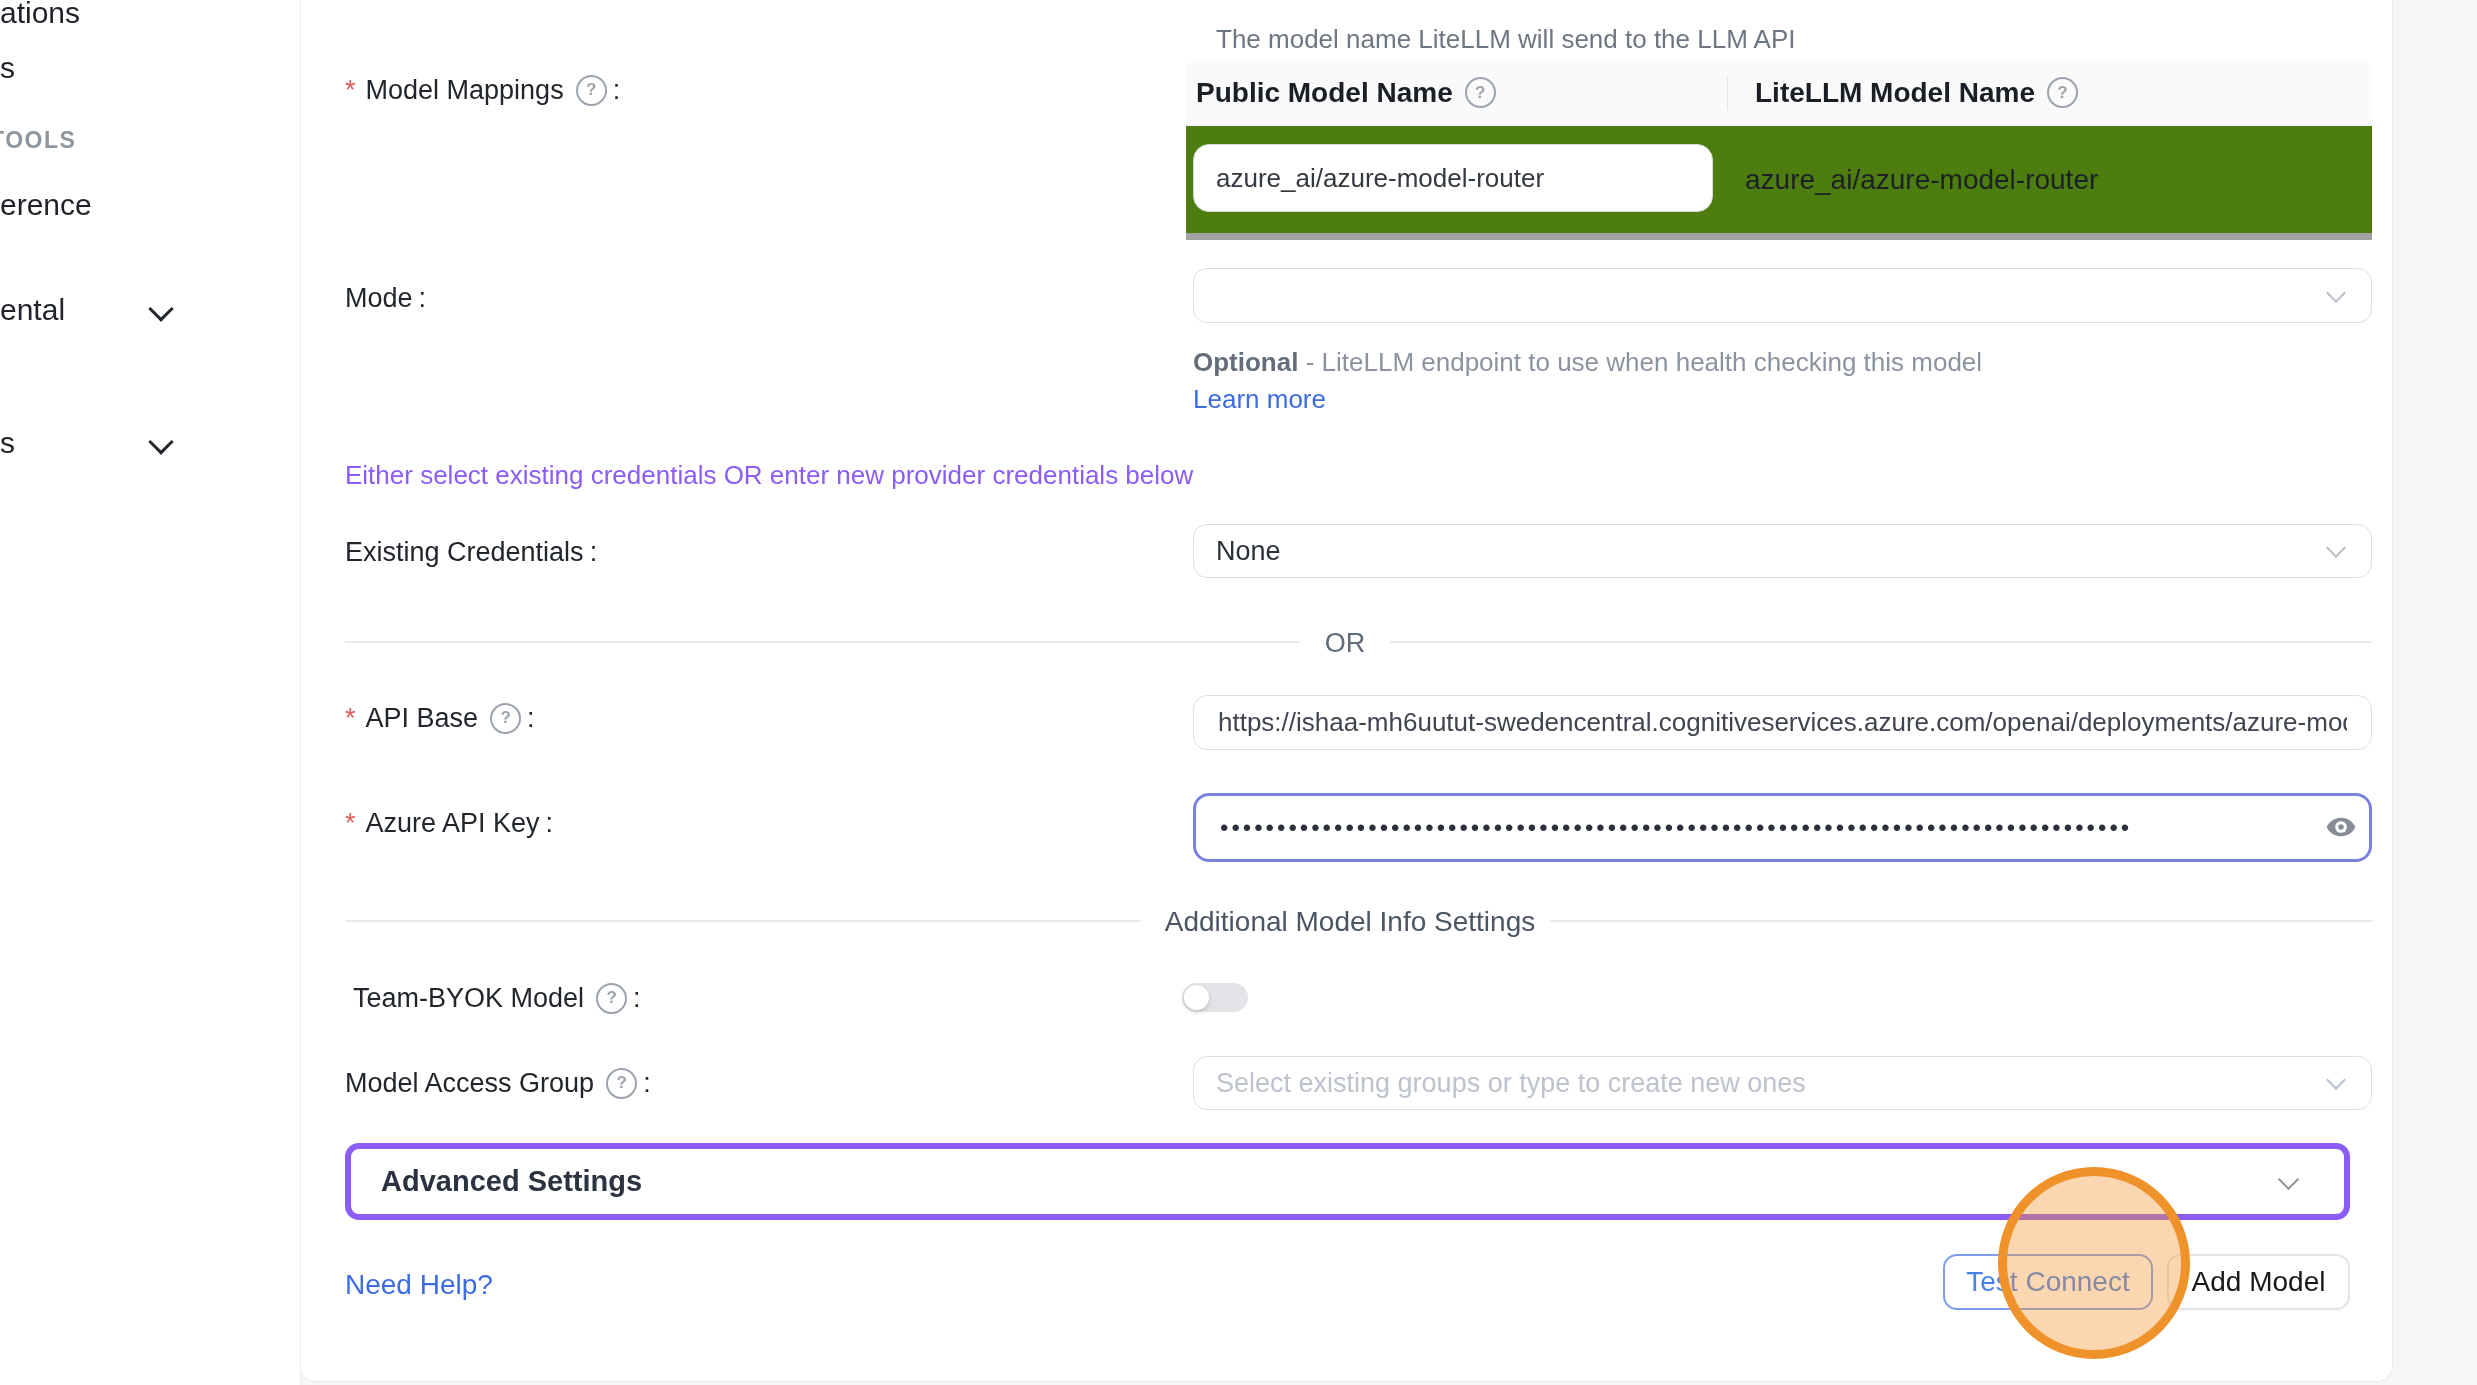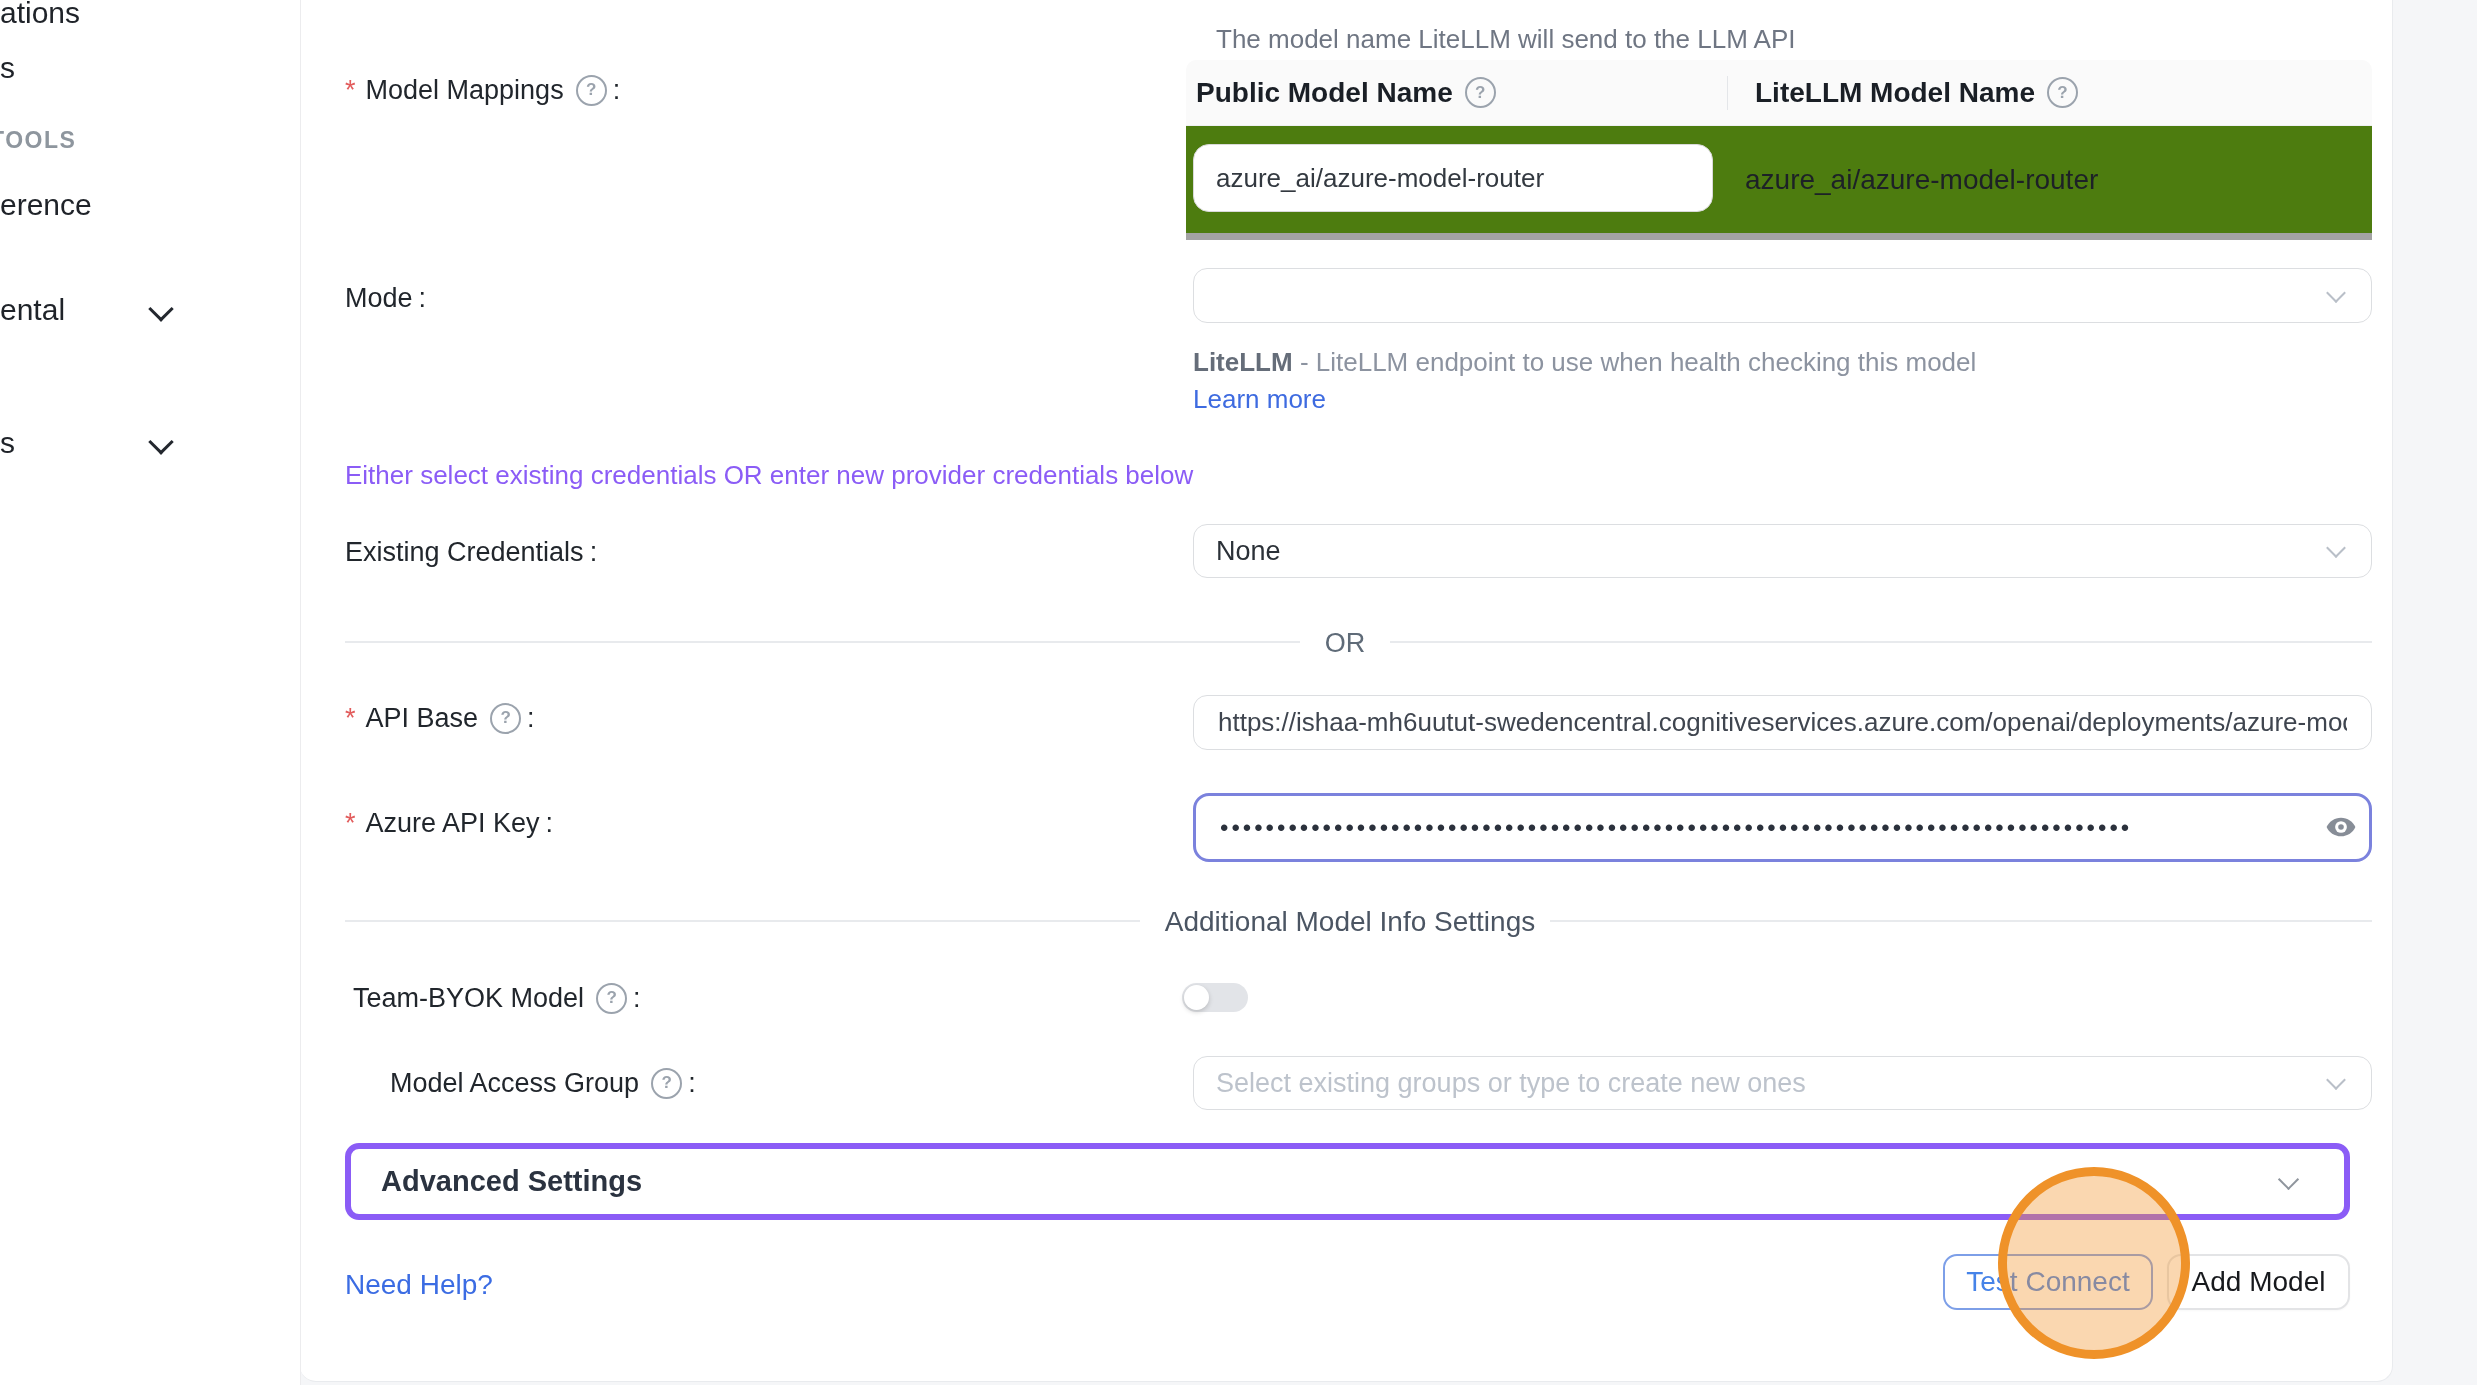--- a/index.html
+++ b/index.html
@@ -142,21 +142,21 @@
 
   <div class="abs lbl" style="left:45px;top:282px;">
     <span>Mode</span>
     <span class="colon">:</span>
   </div>
   <div class="select" style="top:268px;height:55px;">
     <span class="sel-chev"></span>
   </div>
 
   <div class="abs opt-note" style="left:893px;top:344px;">
-    <span class="opt-bold">LiteLLM</span><span> - LiteLLM endpoint to use when health checking this model </span><span class="link">Learn more</span>
+    <span class="opt-bold">Optional</span><span> - LiteLLM endpoint to use when health checking this model </span><span class="link">Learn more</span>
   </div>
 
   <div class="abs plain-note" style="left:45px;top:460px;">Either select existing credentials OR enter new provider credentials below</div>
 
   <div class="abs lbl" style="left:45px;top:536px;">
     <span>Existing Credentials</span>
     <span class="colon">:</span>
   </div>
   <div class="select" style="top:524px;height:54px;">
     <span class="val">None</span>
@@ -193,21 +193,21 @@
 
   <div class="abs lbl" style="left:53px;top:982px;">
     <span>Team-BYOK Model</span>
     <span class="qicon">?</span>
     <span class="colon">:</span>
   </div>
   <div class="switch" style="top:983px;">
     <div class="knob"></div>
   </div>
 
-  <div class="abs lbl" style="left:45px;top:1067px;margin-left:45px;">
+  <div class="abs lbl" style="left:45px;top:1067px;">
     <span>Model Access Group</span>
     <span class="qicon">?</span>
     <span class="colon">:</span>
   </div>
   <div class="select" style="top:1056px;height:54px;">
     <span class="ph">Select existing groups or type to create new ones</span>
     <span class="sel-chev"></span>
   </div>
 
   <div class="adv">

